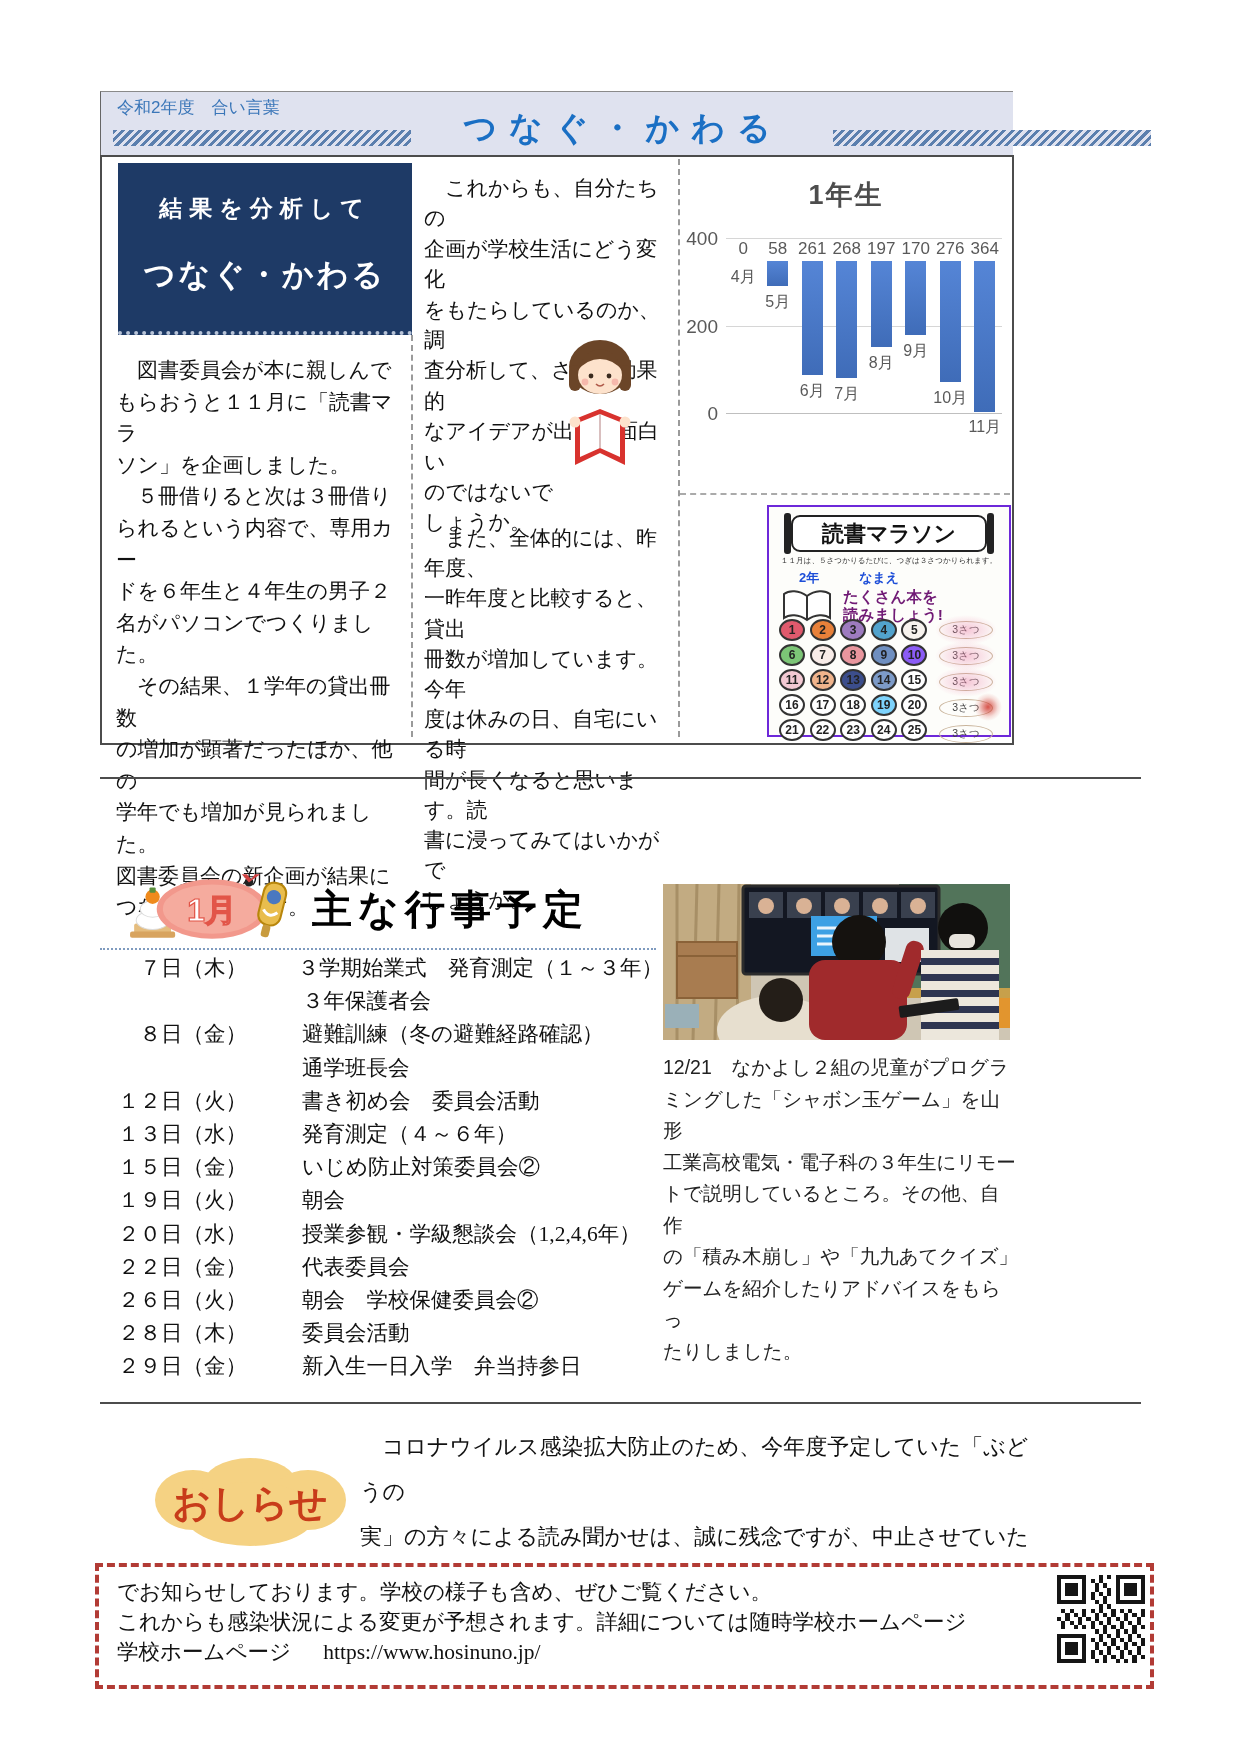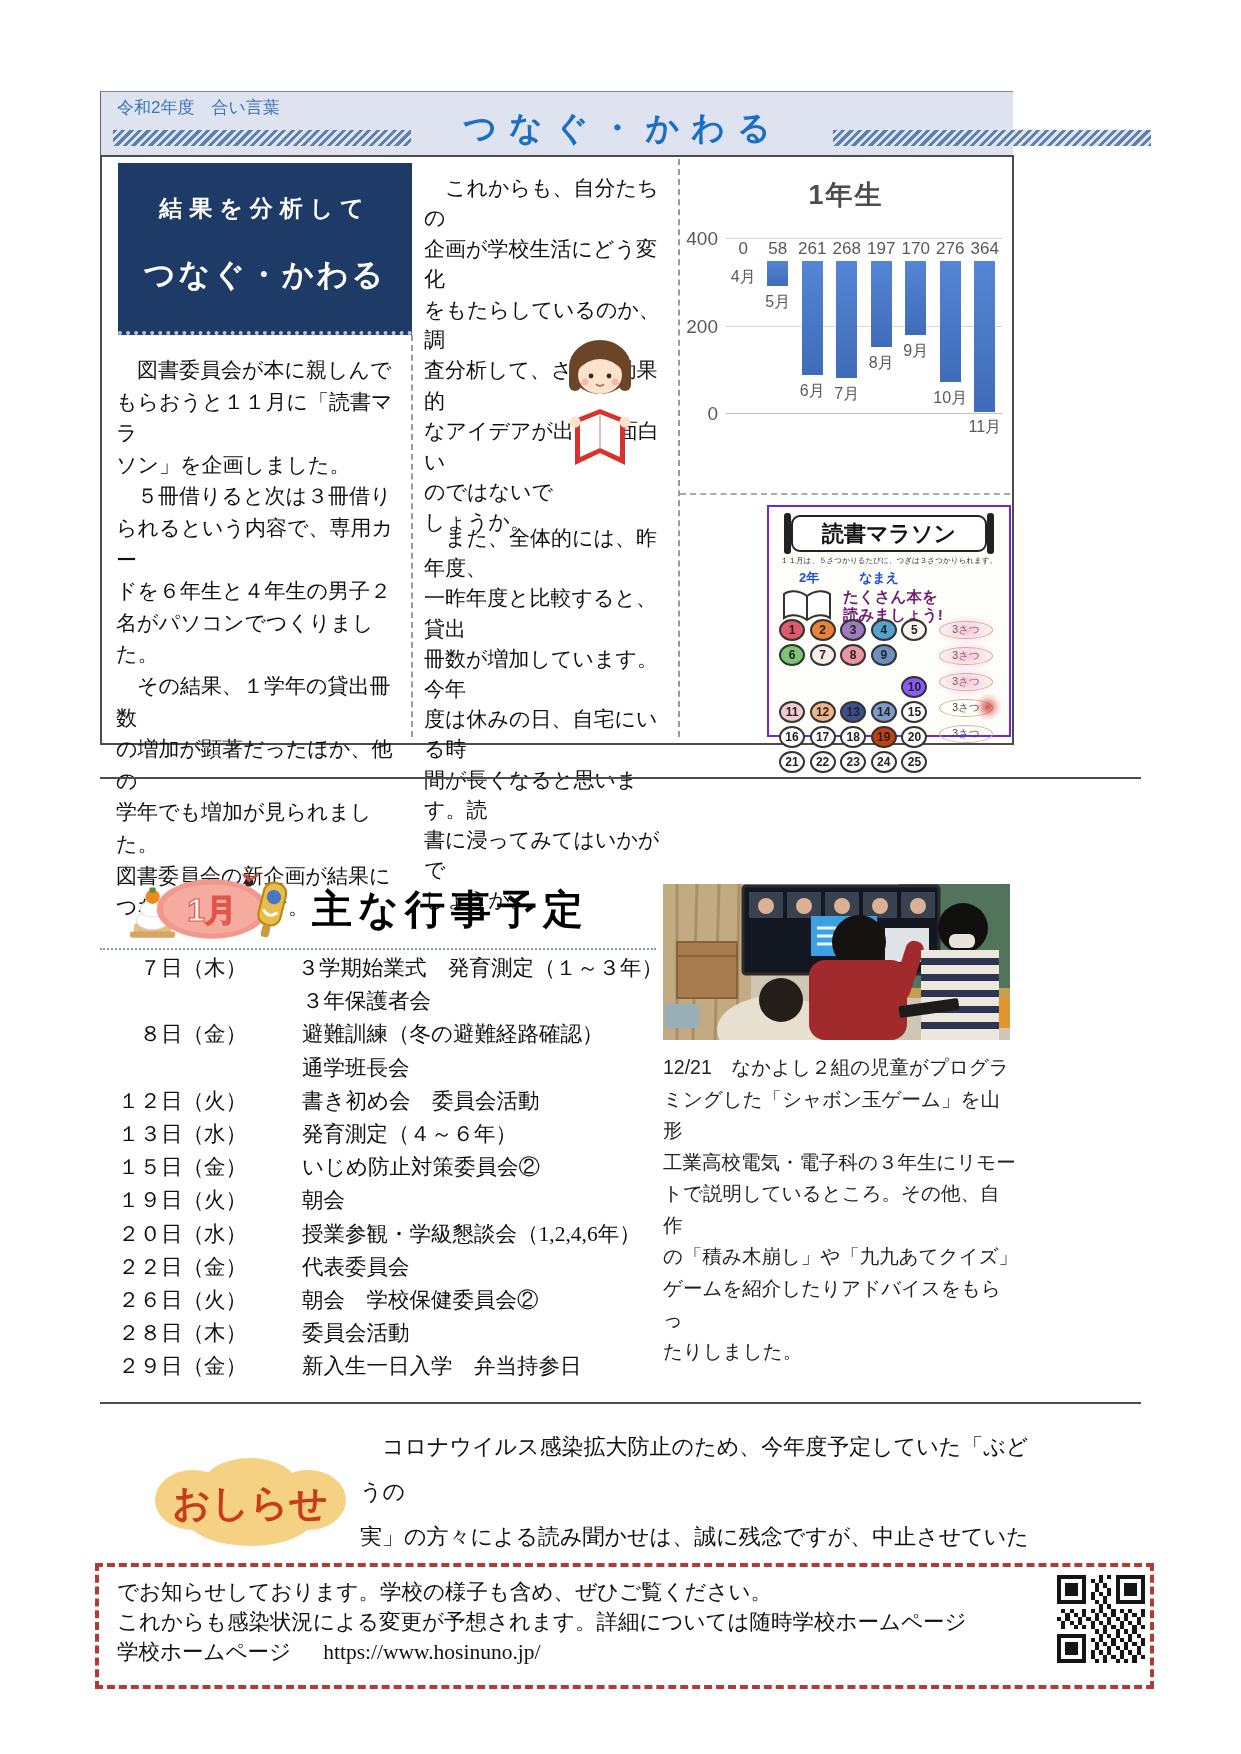--- a/index.html
+++ b/index.html
@@ -241,30 +241,30 @@
       <div class="m-grid">
           <div class="m-circle" style="background: rgb(224, 90, 109);">1</div>
           <div class="m-circle" style="background: rgb(232, 129, 58);">2</div>
           <div class="m-circle" style="background: rgb(157, 123, 191);">3</div>
           <div class="m-circle" style="background: rgb(82, 163, 205);">4</div>
           <div class="m-circle" style="background: rgb(247, 243, 238);">5</div>
           <div class="m-circle" style="background: rgb(124, 197, 118);">6</div>
           <div class="m-circle" style="background: rgb(248, 236, 232);">7</div>
           <div class="m-circle" style="background: rgb(233, 150, 158);">8</div>
           <div class="m-circle" style="background: rgb(111, 143, 192);">9</div>
-          <div class="m-circle" style="background: #8b5cf6; margin-top: 32px;">10</div>
+          <div class="m-circle" style="background: #8b5cf6;">10</div>
           <div class="m-circle" style="background: rgb(243, 201, 211);">11</div>
           <div class="m-circle" style="background: rgb(240, 180, 140);">12</div>
           <div class="m-circle" style="background: rgb(60, 78, 140);">13</div>
           <div class="m-circle" style="background: rgb(125, 155, 200);">14</div>
           <div class="m-circle" style="background: rgb(255, 255, 255);">15</div>
           <div class="m-circle" style="background: rgb(255, 255, 255);">16</div>
           <div class="m-circle" style="background: rgb(255, 255, 255);">17</div>
           <div class="m-circle" style="background: rgb(255, 255, 255);">18</div>
-          <div class="m-circle" style="background: #c2410c;">19</div>
+          <div class="m-circle" style="background: #7dd3fc;">19</div>
           <div class="m-circle" style="background: rgb(255, 255, 255);">20</div>
           <div class="m-circle" style="background: rgb(255, 255, 255);">21</div>
           <div class="m-circle" style="background: rgb(255, 255, 255);">22</div>
           <div class="m-circle" style="background: rgb(255, 255, 255);">23</div>
           <div class="m-circle" style="background: rgb(255, 255, 255);">24</div>
           <div class="m-circle" style="background: rgb(255, 255, 255);">25</div>
         </div>
       <div class="m-stamps">
           <div class="m-stamp pink">3さつ</div>
           <div class="m-stamp pink">3さつ</div>

